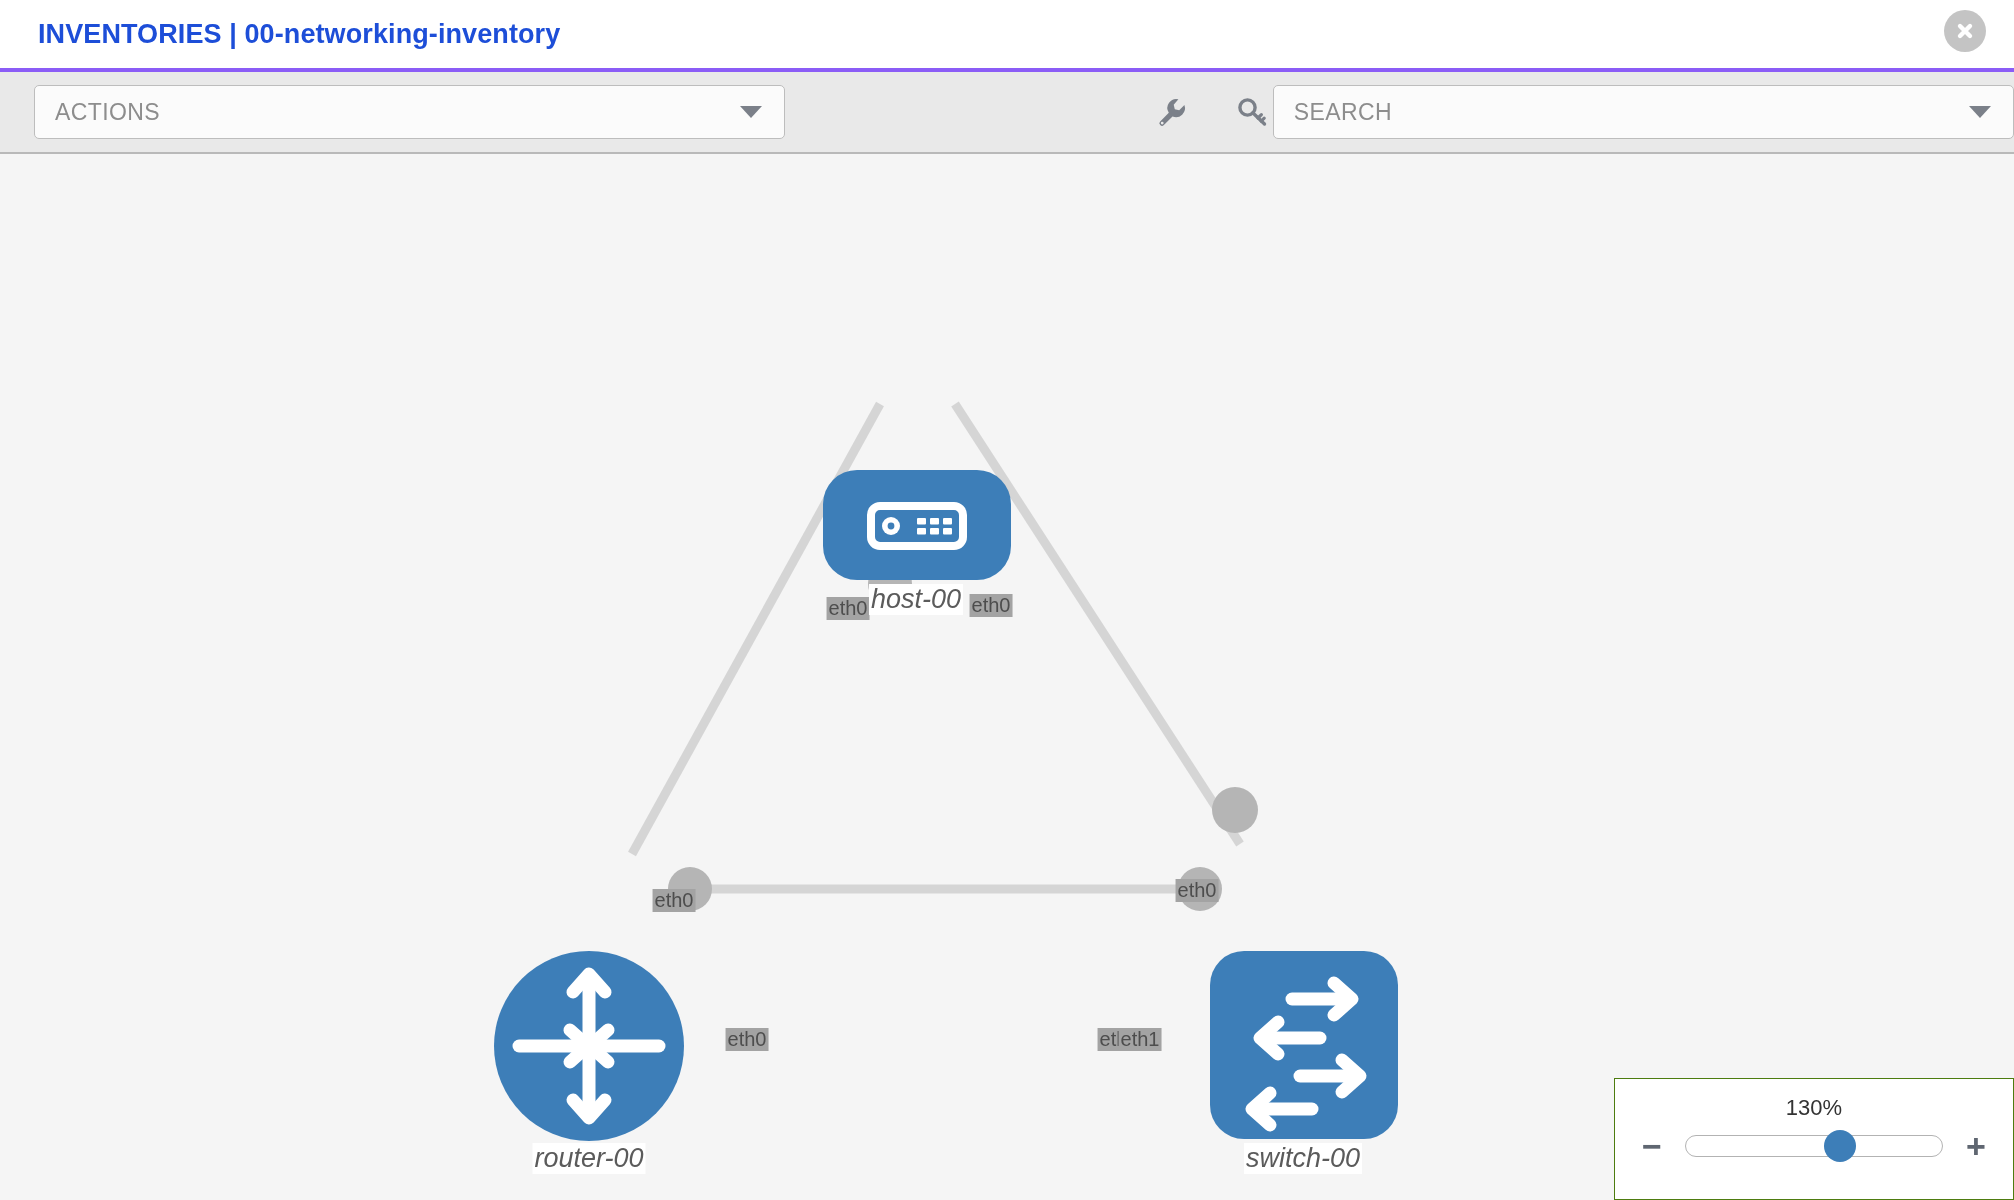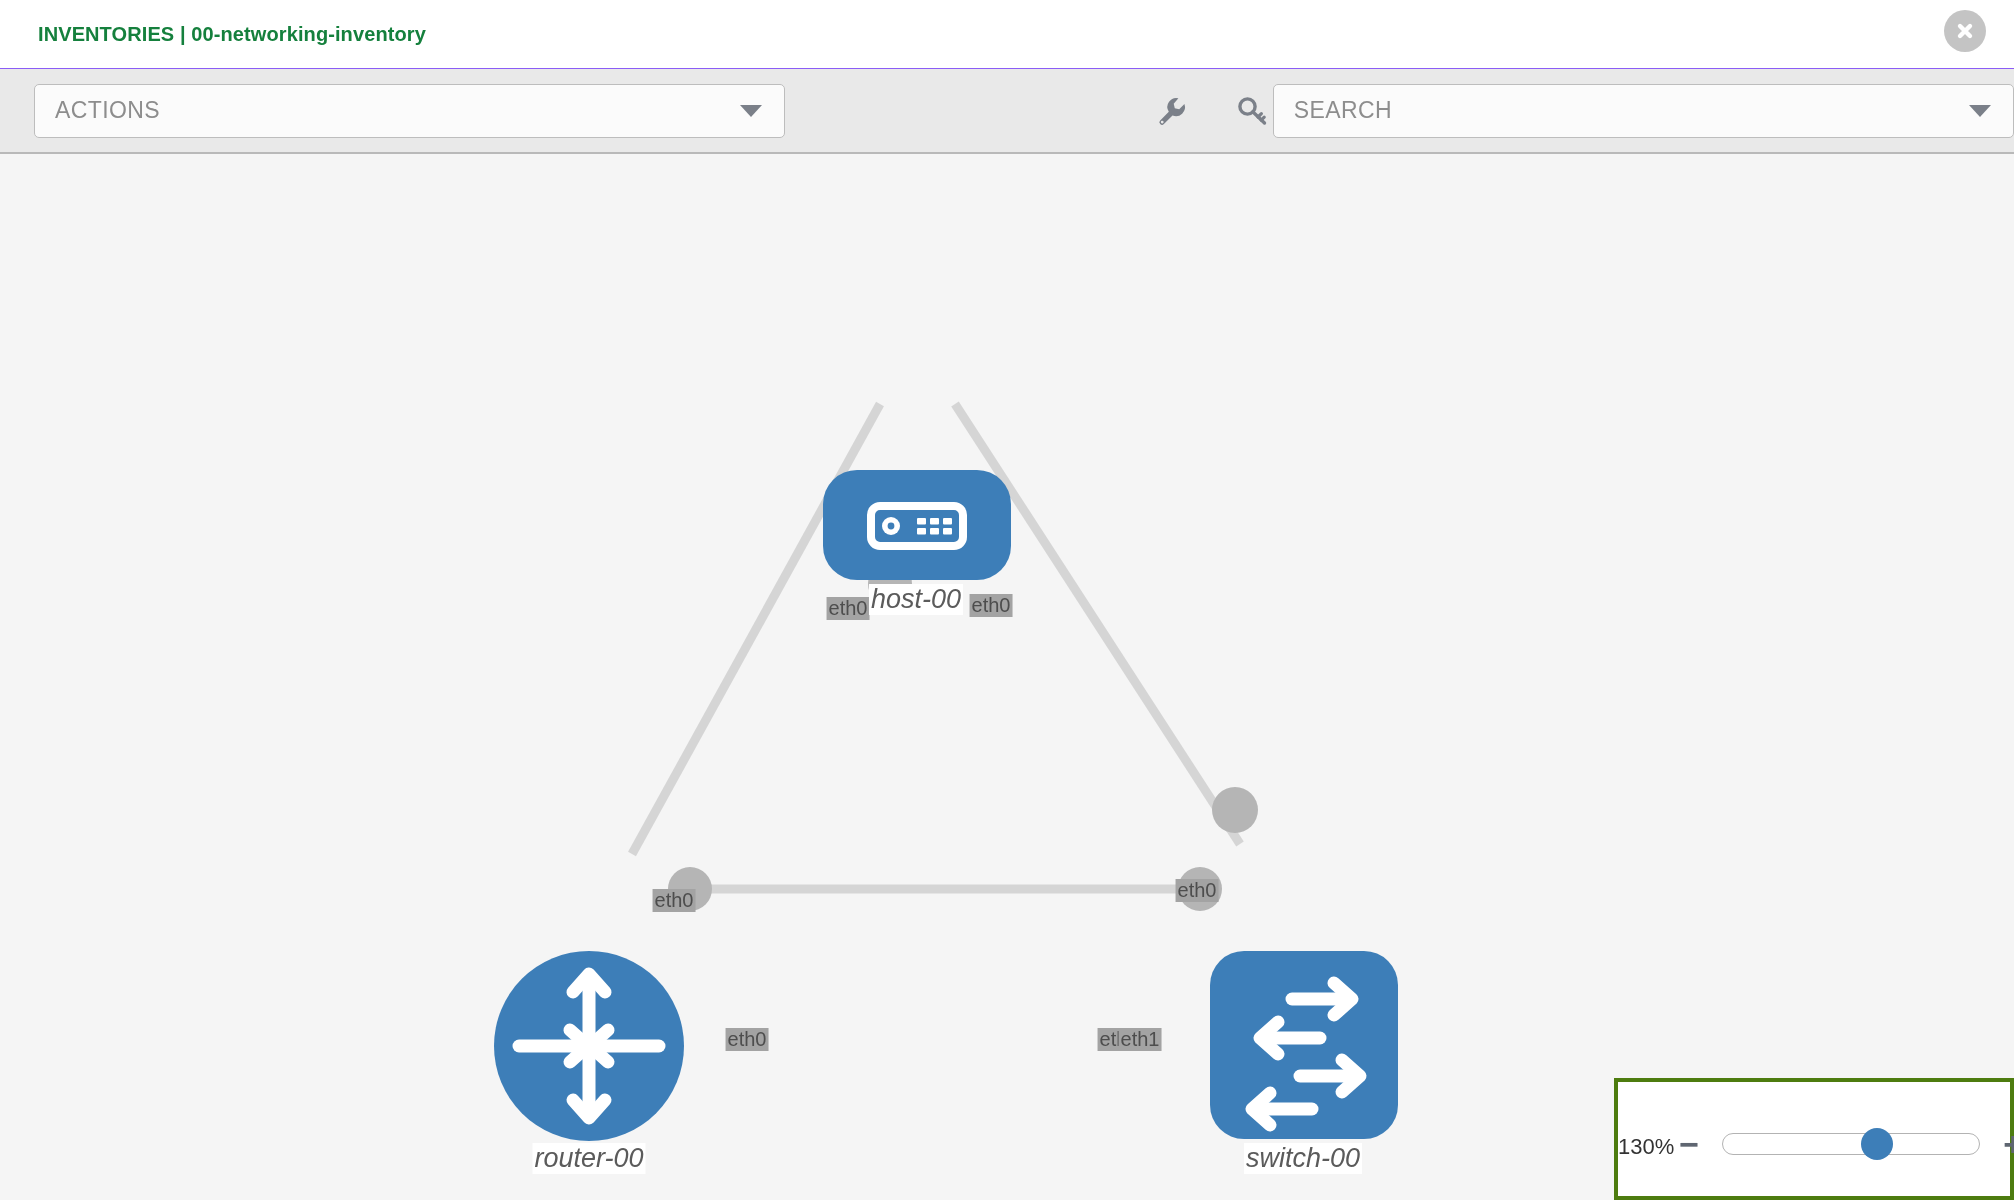--- a/index.html
+++ b/index.html
@@ -26,23 +26,23 @@
     left: 0; top: 0;
     width: 2014px;
     height: 68px;
     background: #ffffff;
     display: flex;
     align-items: center;
   }
 
   .page-title {
     margin-left: 38px;
-    font-size: 20px;
+    font-size: 27px;
     font-weight: bold;
-    color: #15803d;
+    color: #1d4ed8;
     letter-spacing: 0.1px;
     white-space: nowrap;
   }
 
   .close-btn {
     position: absolute;
     right: 28px;
     top: 10px;
     width: 42px;
     height: 42px;
@@ -55,21 +55,21 @@
   }
   .close-btn svg { display: block; }
 
   
   .toolbar {
     position: absolute;
     left: 0; top: 68px;
     width: 2014px;
     height: 86px;
     background: #e9e9e9;
-    border-top: 1px solid #8b5cf6;
+    border-top: 4px solid #8b5cf6;
     border-bottom: 2px solid #b9b9b9;
     display: flex;
     align-items: center;
   }
 
   .select-box {
     position: relative;
     height: 54px;
     background: #fbfbfb;
     border: 1px solid #bdbdbd;
@@ -158,23 +158,23 @@
   }
 
   
   .zoom-widget {
     position: absolute;
     right: 0;
     bottom: 0;
     width: 400px;
     height: 122px;
     background: #ffffff;
-    border: 4px solid #4d7c0f;
-    display: flex;
-    flex-direction: row;
+    border: 1px solid #4d7c0f;
+    display: flex;
+    flex-direction: column;
     align-items: center;
   }
 
   .zoom-value {
     margin-top: 16px;
     font-size: 22px;
     color: #333333;
   }
 
   .zoom-controls {

